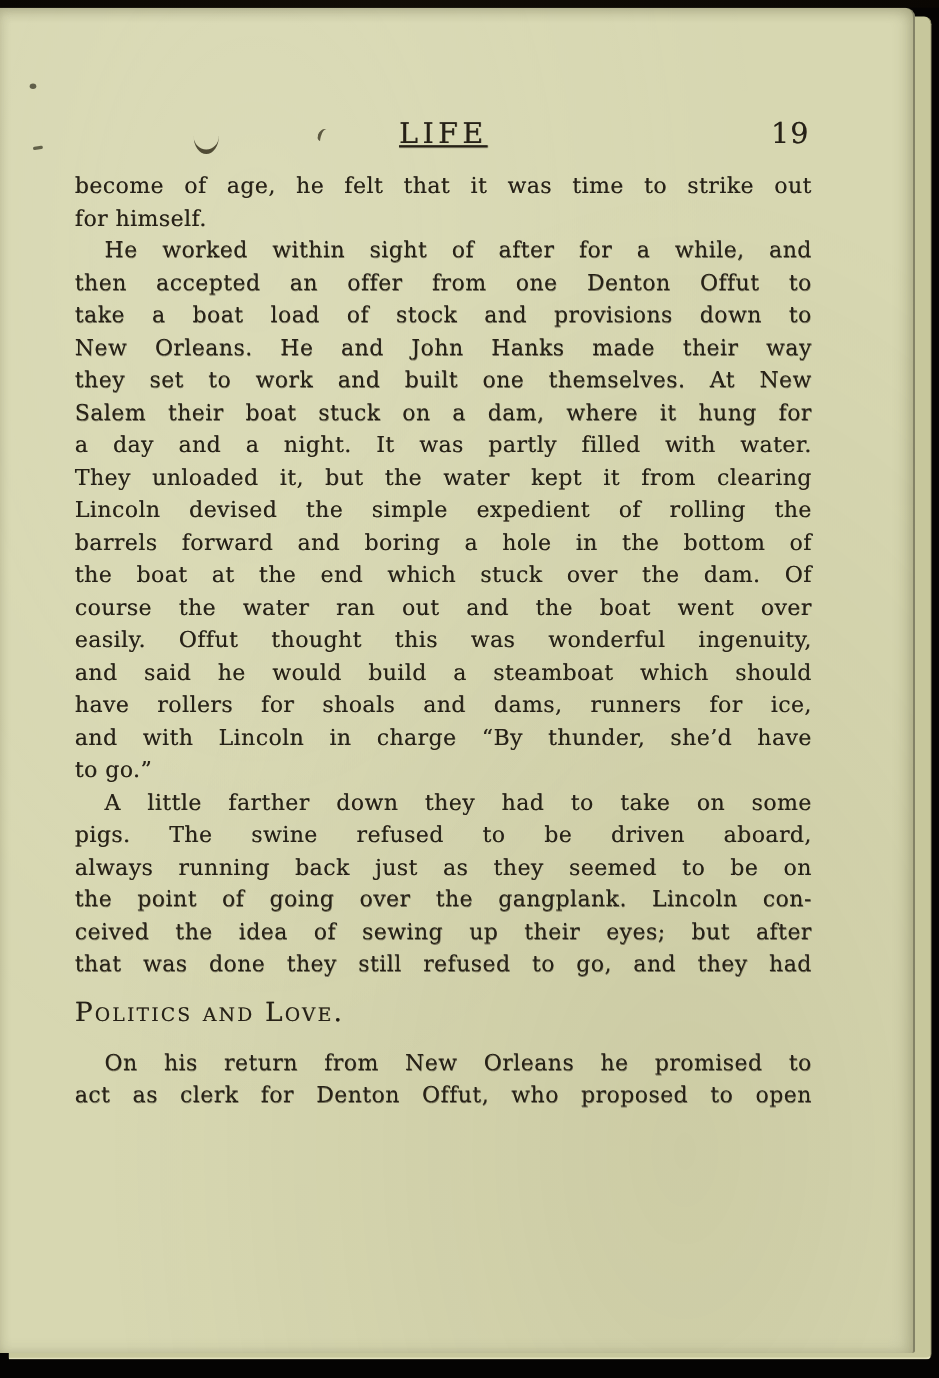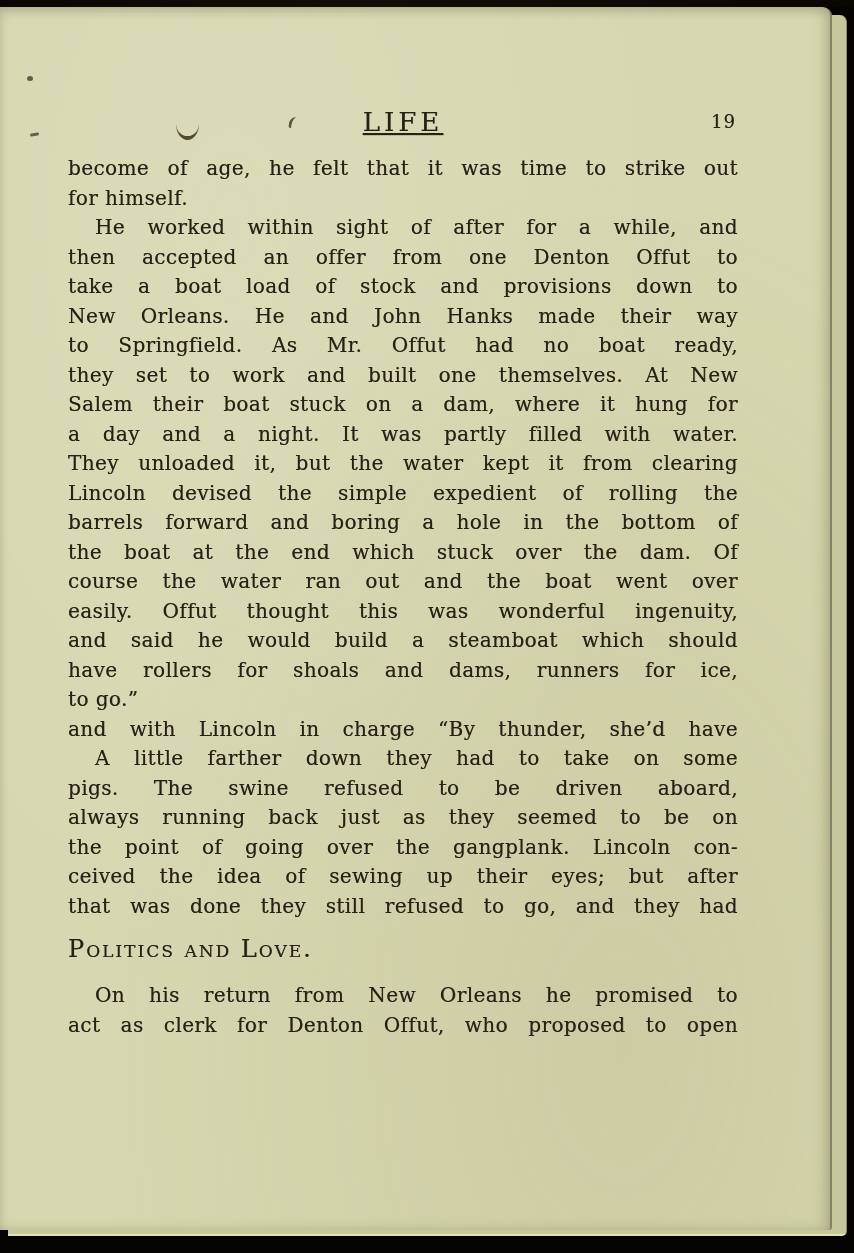--- a/index.html
+++ b/index.html
@@ -57,21 +57,21 @@
     text-align: center;
     font-size: 26px;
     letter-spacing: 4px;
     line-height: 32px;
     text-decoration: underline;
   }
   .page-number {
     position: absolute;
     right: 2px;
     top: 0;
-    font-size: 18px;
+    font-size: 26px;
     line-height: 32px;
     letter-spacing: 1px;
   }
   .page-body {
     margin-top: 16px;
     font-size: 20px;
     letter-spacing: 0.4px;
   }
   .paragraph { margin: 0; }
   .text-line {
@@ -169,34 +169,33 @@
 
       <div class="paragraph">
             <div class="text-line">become of age, he felt that it was time to strike out</div>
             <div class="text-line last-left">for himself.</div>
           </div>
           <div class="paragraph indent">
             <div class="text-line">He worked within sight of after for a while, and</div>
             <div class="text-line">then accepted an offer from one Denton Offut to</div>
             <div class="text-line">take a boat load of stock and provisions down to</div>
             <div class="text-line">New Orleans. He and John Hanks made their way</div>
-            <div class="text-line">to Springfield. As Mr. Offut had no boat ready,</div>
             <div class="text-line">they set to work and built one themselves. At New</div>
             <div class="text-line">Salem their boat stuck on a dam, where it hung for</div>
             <div class="text-line">a day and a night. It was partly filled with water.</div>
             <div class="text-line">They unloaded it, but the water kept it from clearing</div>
             <div class="text-line">Lincoln devised the simple expedient of rolling the</div>
             <div class="text-line">barrels forward and boring a hole in the bottom of</div>
             <div class="text-line">the boat at the end which stuck over the dam. Of</div>
             <div class="text-line">course the water ran out and the boat went over</div>
             <div class="text-line">easily. Offut thought this was wonderful ingenuity,</div>
             <div class="text-line">and said he would build a steamboat which should</div>
             <div class="text-line">have rollers for shoals and dams, runners for ice,</div>
+            <div class="text-line">and with Lincoln in charge “By thunder, she’d have</div>
             <div class="text-line last-left">to go.”</div>
-            <div class="text-line">and with Lincoln in charge “By thunder, she’d have</div>
           </div>
           <div class="paragraph indent">
             <div class="text-line">A little farther down they had to take on some</div>
             <div class="text-line">pigs. The swine refused to be driven aboard,</div>
             <div class="text-line">always running back just as they seemed to be on</div>
             <div class="text-line">the point of going over the gangplank. Lincoln con-</div>
             <div class="text-line">ceived the idea of sewing up their eyes; but after</div>
             <div class="text-line">that was done they still refused to go, and they had</div>
           </div>
           <div class="section-heading">Politics and Love.</div>

